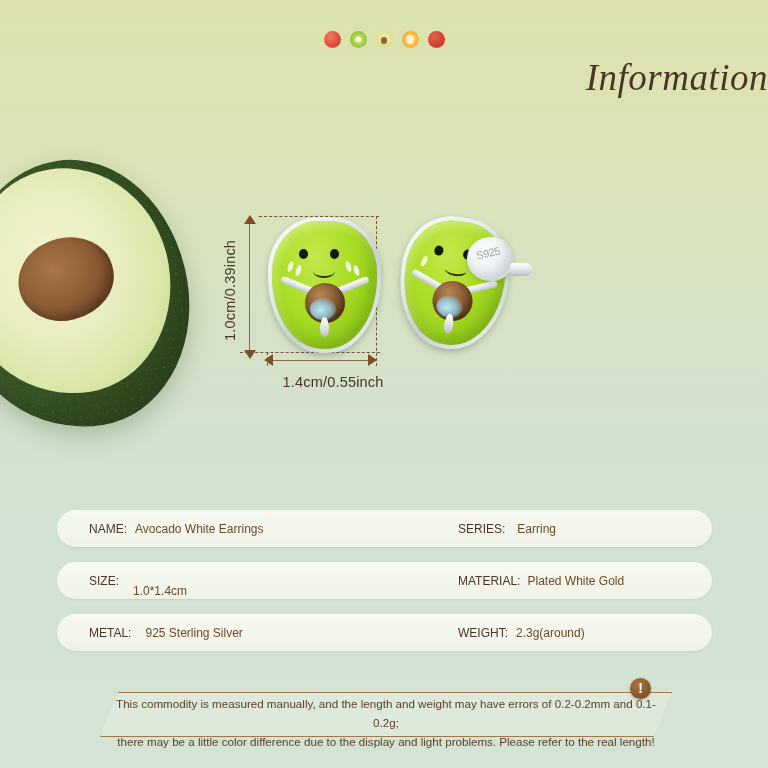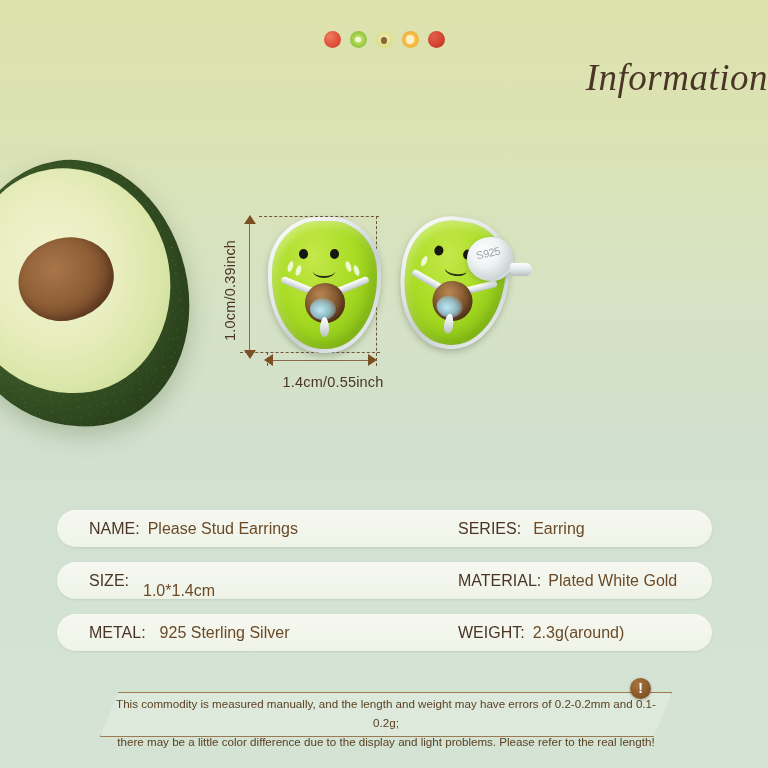--- a/index.html
+++ b/index.html
@@ -144,21 +144,21 @@
   }
 
   
   .spec-row{
     position:absolute;left:57px;width:655px;height:37px;
     background:linear-gradient(180deg,#f6f8f1 0%,#eff3e7 100%);
     border-radius:19px;
     box-shadow:0 1px 2px rgba(120,140,110,.18);
   }
   .cell{position:absolute;top:0;height:37px;display:flex;align-items:center;
-    font-size:16px;color:#5b4124;white-space:nowrap;}
+    font-size:12px;color:#5b4124;white-space:nowrap;}
   .cell .lab{color:#4a3526;}
   .cell .val{color:#6b4a27;}
   .c-left{left:32px;}
   .c-right{left:401px;}
 
   
   .disclaimer{
     position:absolute;left:100px;top:692px;width:570px;height:43px;
     border:1px solid #9b7a52;
     clip-path:polygon(3.2% 0,100% 0,96.8% 100%,0 100%);
@@ -250,21 +250,21 @@
     <div class="post" style="left:253px;top:64px;"></div>
     <div class="butterfly" style="left:245px;top:32px;">
       <span class="stamp" style="left:9px;top:10px;">S925</span>
     </div>
     <div class="bf-tip" style="left:288px;top:58px;"></div>
   </div>
 
   <div class="spec-row" style="top:510px;">
     <div class="cell c-left">
       <span class="lab">NAME:</span>
-      <span class="val" style="margin-left:8px;">Please Stud Earrings</span>
+      <span class="val" style="margin-left:8px;">Avocado White Earrings</span>
     </div>
     <div class="cell c-right">
       <span class="lab">SERIES:</span>
       <span class="val" style="margin-left:12px;text-align:center;">Earring</span>
     </div>
   </div>
 
   <div class="spec-row" style="top:562px;">
     <div class="cell c-left">
       <span class="lab">SIZE:</span>

